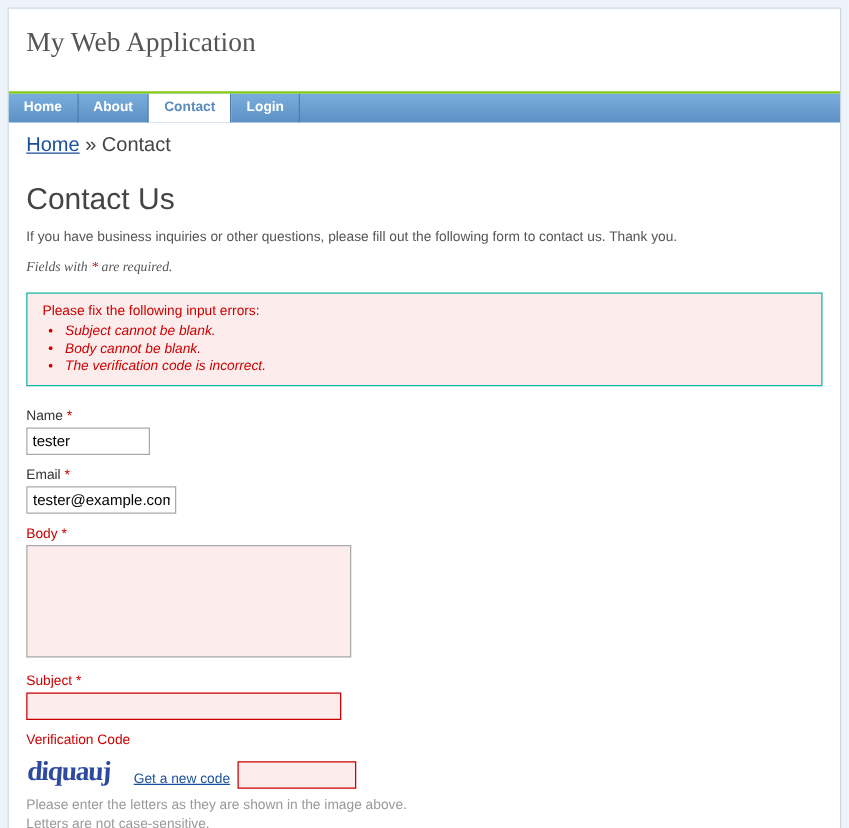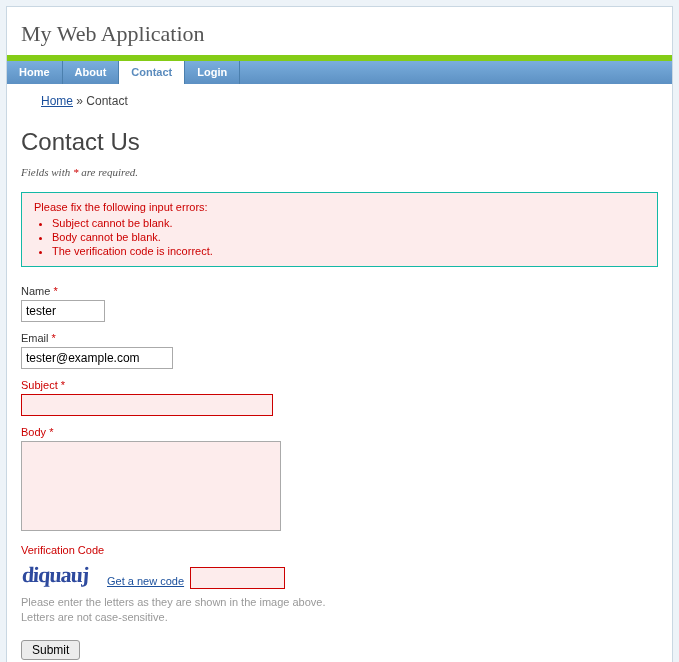--- a/index.html
+++ b/index.html
@@ -11,22 +11,22 @@
     font-size: 12px;
     color: #555;
   }
   .page {
     width: 667px;
     margin: 0 auto;
     background: #fff;
     border: 1px solid #c9d7e2;
   }
   .header {
-    padding: 14px 14px 8px;
-    border-bottom: 6px solid #84cc16;
+    padding: 14px 14px 26px;
+    border-bottom: 2px solid #84cc16;
   }
   .site-title {
     font-family: Georgia, "Times New Roman", serif;
     font-size: 22px;
     color: #555;
     margin: 0;
   }
   .mainmenu {
     background: #6399cd;
     background: linear-gradient(#7aaedd, #5c90c3);
@@ -43,24 +43,23 @@
     border-right: 1px solid #4b7fad;
   }
   .mainmenu a.active {
     background: #fff;
     color: #5a8bbd;
   }
   .content {
     padding: 10px 14px 14px;
   }
   .breadcrumb {
-    font-size: 12px;
+    font-size: 16px;
     padding-bottom: 6px;
     color: #444;
-    margin-left: 20px;
   }
   .breadcrumb a {
     color: #1a4f9c;
     text-decoration: underline;
   }
   h1 {
     font-family: Liberation Sans, sans-serif;
     font-size: 24px;
     color: #444;
     margin: 14px 0 10px;
@@ -79,38 +78,38 @@
   .required { color: #c00; }
   .errorSummary {
     border: 1px solid #14b8a6;
     background: #fdecec;
     padding: 8px 12px 6px;
     margin-bottom: 18px;
     font-size: 11px;
     color: #c00;
   }
   .errorSummary p { margin: 0 0 4px; }
-  .errorSummary ul { margin: 3px 0 3px 18px; padding: 0; }
+  .errorSummary ul { margin: 3px 0 3px 18px; padding: 0; font-style: italic; }
   .errorSummary li { margin-bottom: 2px; }
   .row { margin-bottom: 10px; }
   .row label {
     display: block;
     font-size: 11px;
     color: #333;
     margin-bottom: 3px;
   }
   .row.error label { color: #c00; }
   .row input[type=text] {
     border: 1px solid #aaa;
     padding: 3px 4px;
     font-size: 12px;
-    width: 84px;
+    width: 99px;
     background: #fff;
   }
-  #email-input { width: 152px; }
+  #email-input { width: 120px; }
   .row.error input[type=text], .row.error textarea {
     background: #fdecec;
     border: 1px solid #c00;
   }
   #subject-input { width: 252px; }
   #body-input {
     width: 260px;
     height: 90px;
     resize: none;
     font-family: Arial, sans-serif;
@@ -177,20 +176,21 @@
   </nav>
 
   <div class="content">
 
     <div class="breadcrumb">
       <a href="#">Home</a><span> » </span><span>Contact</span>
     </div>
 
     <h1>Contact Us</h1>
 
+    <p class="intro">If you have business inquiries or other questions, please fill out the following form to contact us. Thank you.</p>
 
     <p class="note">
       <span>Fields with </span><span class="required">*</span><span> are required.</span>
     </p>
 
     <div class="errorSummary">
       <p>Please fix the following input errors:</p>
       <ul>
         <li>Subject cannot be blank.</li>
         <li>Body cannot be blank.</li>
@@ -204,27 +204,27 @@
         <label><span>Name</span> <span class="required">*</span></label>
         <input type="text" id="name-input" value="tester" style="">
       </div>
 
       <div class="row">
         <label><span>Email</span> <span class="required">*</span></label>
         <input type="text" id="email-input" value="tester@example.com" style="">
       </div>
 
       <div class="row error">
+        <label><span>Body</span> <span class="required">*</span></label>
+        <textarea id="body-input" style=""></textarea>
+      </div>
+
+      <div class="row error">
         <label><span>Subject</span> <span class="required">*</span></label>
         <input type="text" id="subject-input" value="" style="">
-      </div>
-
-      <div class="row error">
-        <label><span>Body</span> <span class="required">*</span></label>
-        <textarea id="body-input" style=""></textarea>
       </div>
 
       <div class="row error">
         <label>Verification Code</label>
         <div class="captcha-row">
           <div class="captcha-img">
             <svg width="80" height="30" viewBox="0 0 80 30">
               <text x="2" y="23" class="captcha-svg-text" transform="skewX(-4)">diquauj</text>
             </svg>
           </div>

